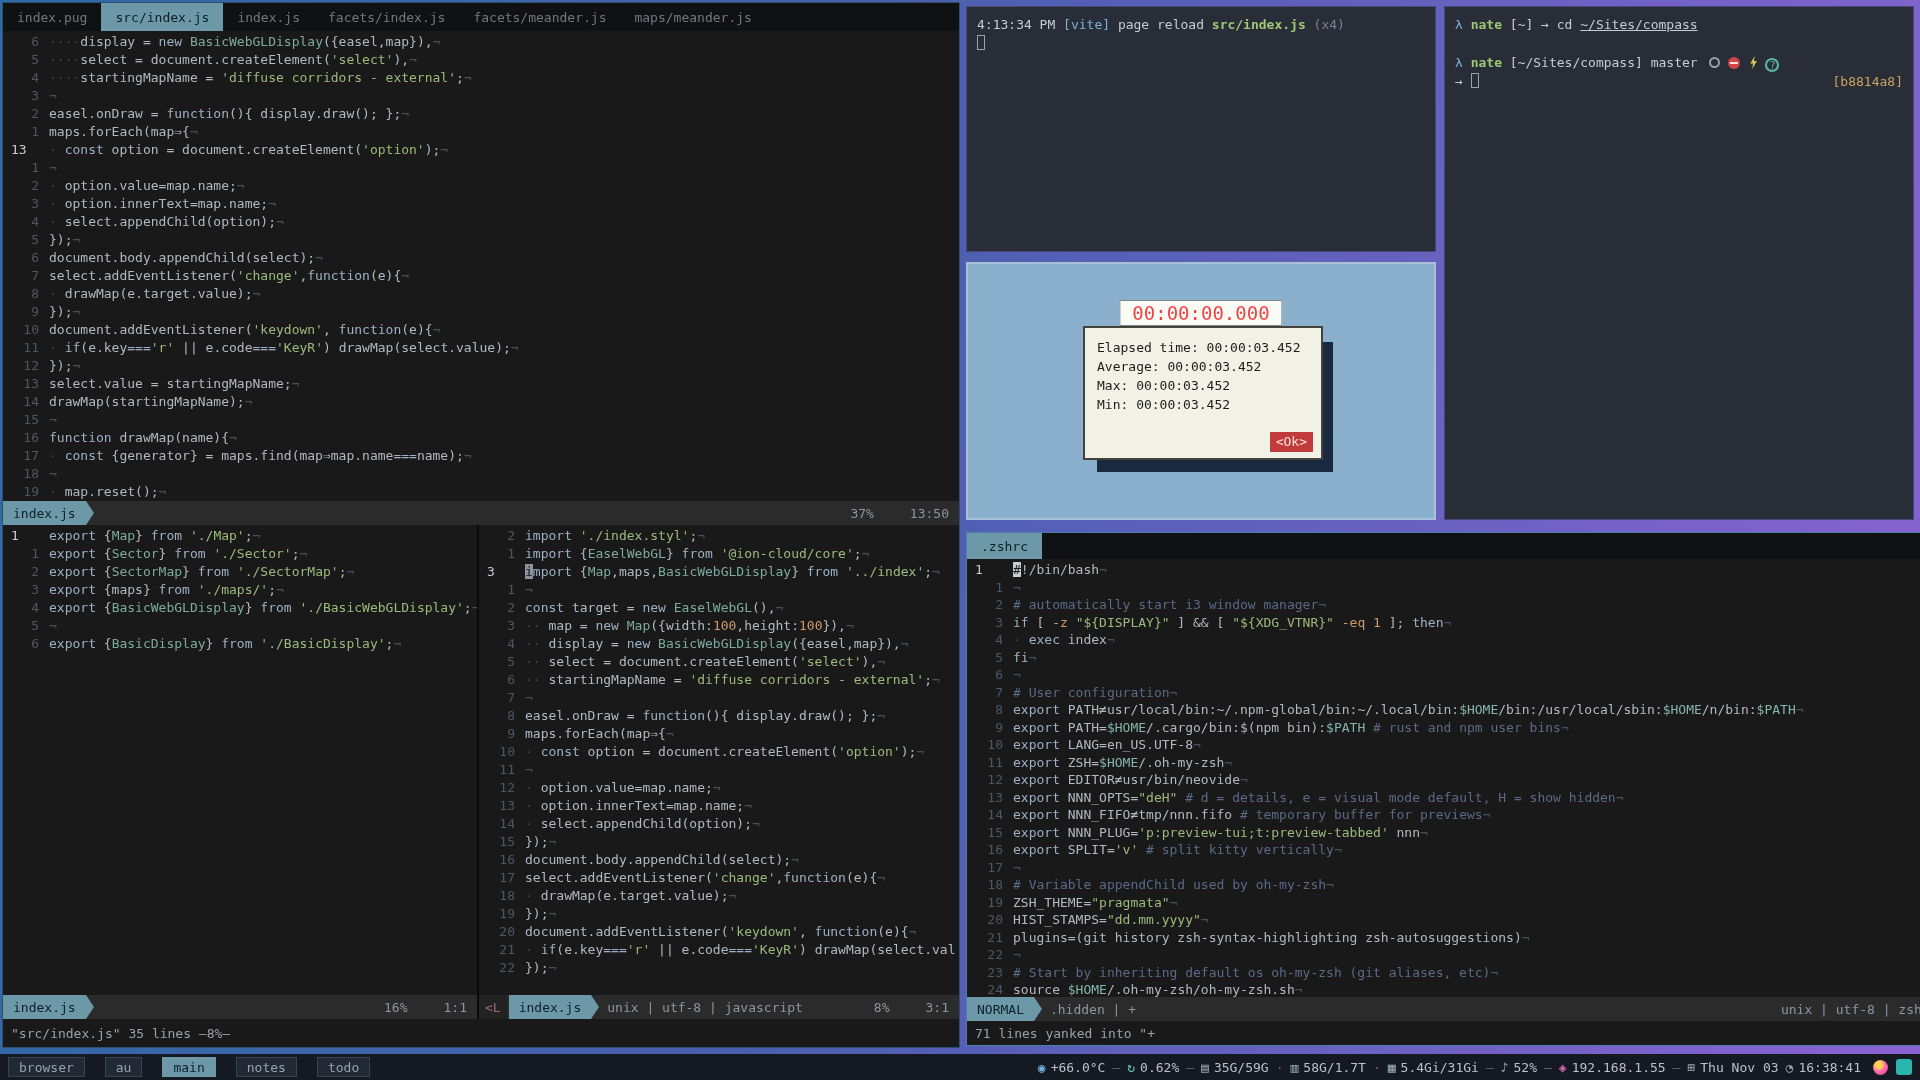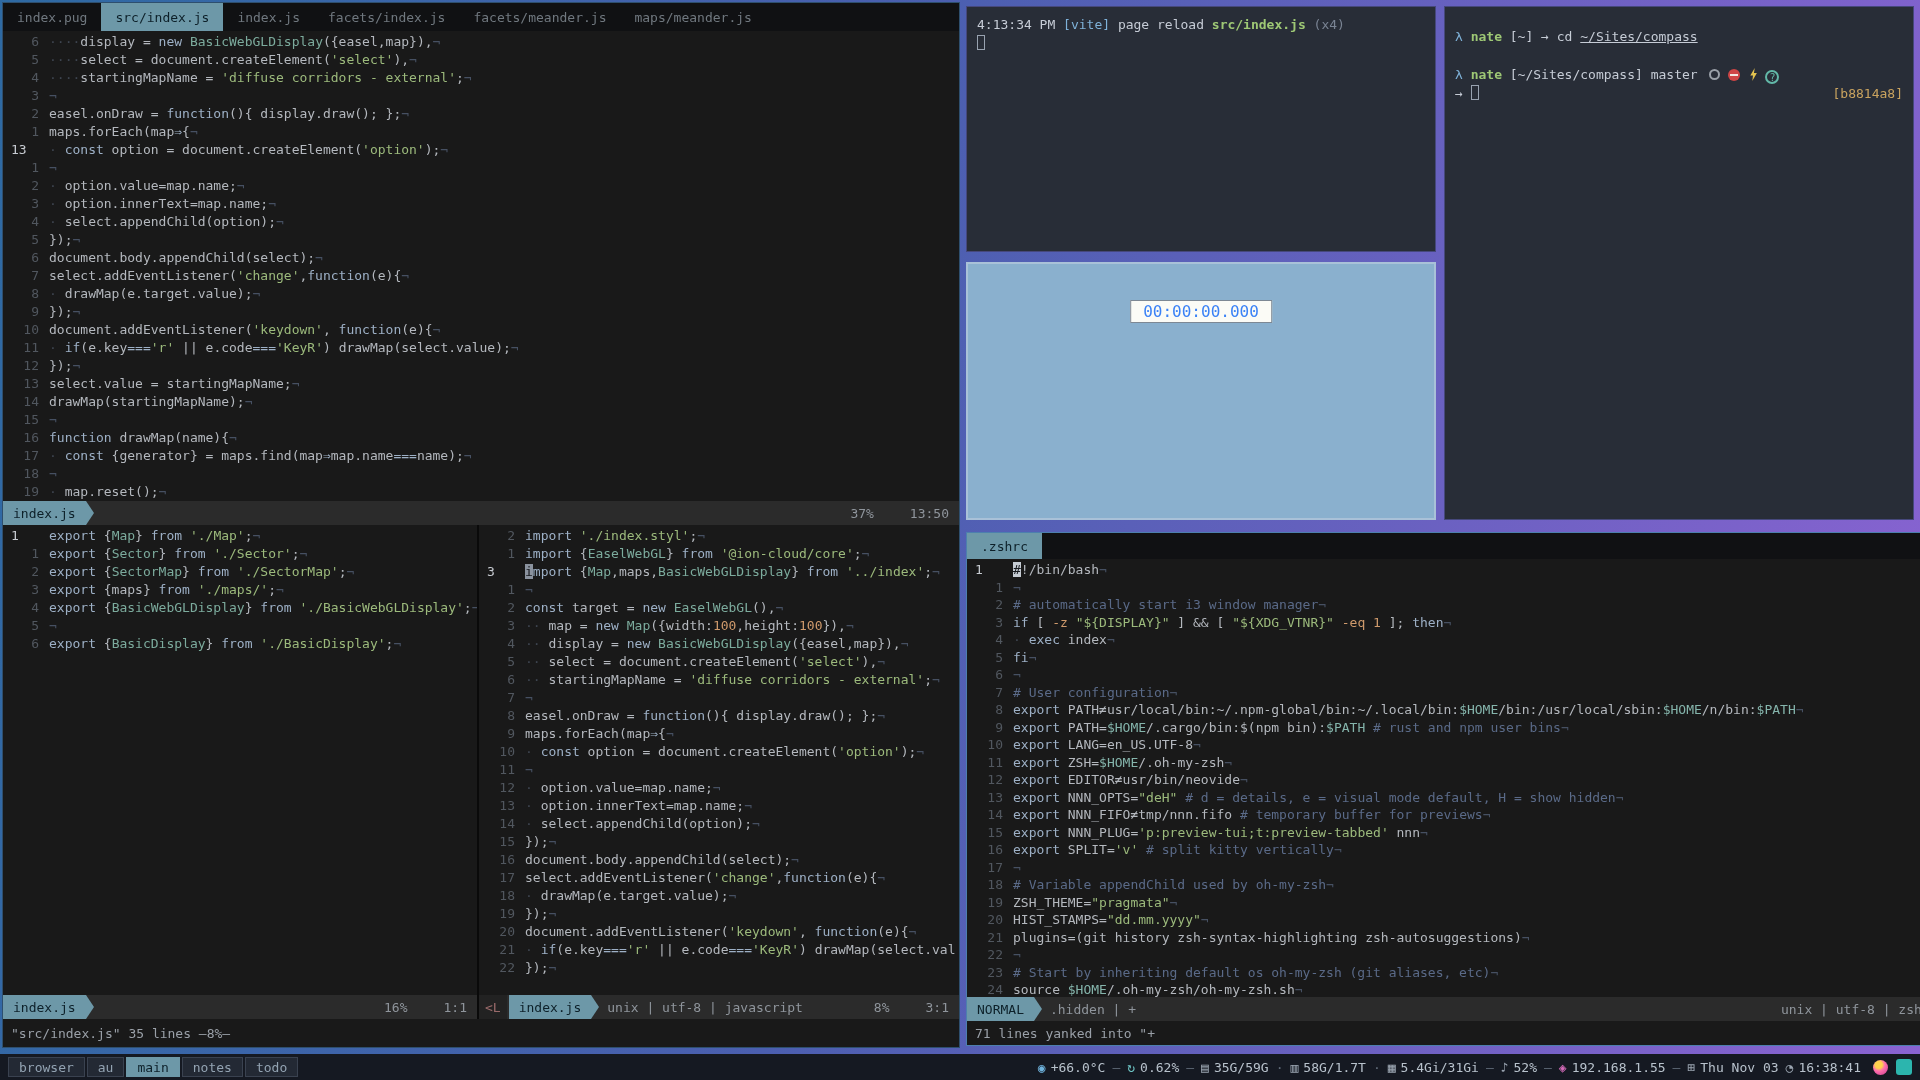--- a/index.html
+++ b/index.html
@@ -43,51 +43,51 @@
   .sg.nu{color:#cf9a6c}
   .sg.c{color:#5a6a88}
   .sg.d{color:#3e4550}
   .sg.e{color:#465062}
   .sg.v{color:#85b5ac}
   .sg.x{background:#8a929e;color:#15181c}
   .sg.xz{background:#c6ccd4;color:#15181c}
 
   
   .win-vite{left:966px;top:6px;width:470px;height:246px;border:1px solid #46487c;background:#282d37;padding:8px 10px}
-  .win-shell{left:1444px;top:6px;width:470px;height:514px;border:1px solid #46487c;background:#282d37;padding:20px 10px}
+  .win-shell{left:1444px;top:6px;width:470px;height:514px;border:1px solid #46487c;background:#282d37;padding:8px 10px}
   .trow{display:flex;height:19px;line-height:19px;color:#c6ccd6}
   .trow .lr{margin-left:auto}
   .sg.cy{color:#7fb2d9}
   .sg.gr{color:#9ec875;font-weight:bold}
   .sg.gold{color:#c9a35f}
   .sg.dim{color:#7a8494}
   .sg.u{text-decoration:underline}
   .sg.cur-h{display:inline-block;width:8px;height:15px;border:1px solid #98a2b0;vertical-align:-2px}
   .sg.ic-gear{display:inline-block;width:11px;height:11px;border:2px solid #9aa0a8;border-radius:50%;margin:0 4px;vertical-align:-1px}
   .sg.ic-stop{display:inline-block;width:12px;height:12px;background:#cf4545;border-radius:50%;margin:0 4px;position:relative;vertical-align:-2px}
   .sg.ic-stop::after{content:"";position:absolute;left:2px;right:2px;top:5px;height:2px;background:#f2e6e0}
   .sg.ic-bolt{display:inline-block;width:10px;height:13px;background:#e2c24f;margin:0 4px;vertical-align:-2px;clip-path:polygon(62% 0,18% 58%,45% 58%,38% 100%,84% 38%,55% 38%)}
   .sg.ic-q{display:inline-block;width:14px;height:14px;border-radius:50%;border:2px solid #62b8a8;color:#62b8a8;font-size:10px;line-height:11px;text-align:center;margin:0 3px;vertical-align:-2px}
 
   
   .win-timer{left:966px;top:262px;width:470px;height:258px;border:2px solid #a9c1d8;background:#8ab0ce}
-  .readout{position:absolute;left:50%;top:36px;transform:translateX(-50%);background:#fbfbf6;border:1px solid #7d8894;color:#3b82f6;padding:1px 12px;font-size:16px;white-space:pre}
+  .readout{position:absolute;left:50%;top:36px;transform:translateX(-50%);background:#fbfbf6;border:1px solid #7d8894;color:#ef4444;padding:1px 12px;font-size:19px;white-space:pre}
   .dialog{position:absolute;left:115px;top:62px;width:240px;height:134px;background:#f2f1e6;border:2px solid #43433c;box-shadow:12px 14px 0 -2px #1b2940;padding:10px 12px;color:#1c1c1c}
   .dlg-line{height:19px;line-height:19px;white-space:pre}
   .ok-btn{position:absolute;right:8px;bottom:6px;background:#c23b3b;color:#f6e3da;padding:0 6px;height:20px;line-height:20px;font-size:13px;border:none;font-family:inherit;cursor:pointer}
 
   
   .win-z{left:966px;top:532px;width:1052px;height:514px;border:1px solid #4d7fae;background:#191919;display:flex;flex-direction:column}
   .win-z .tabline{flex:0 0 26px;height:26px}
   .z-buffer{flex:0 0 438px;padding-top:2px}
   .z-buffer .row{height:17.5px;line-height:17.5px}
 
   
   .bar{position:absolute;left:0;right:0;bottom:0;height:26px;background:#151922;display:flex;align-items:center;padding:0 8px;color:#b8c2cc}
-  .ws{display:flex;gap:2px}
+  .ws{display:flex;gap:20px}
   .ws-btn{height:20px;padding:0 10px;display:flex;align-items:center;background:#232934;border:1px solid #3a4250;color:#93a3b2;cursor:pointer}
   .ws-btn.active{background:#6d98a8;border-color:#6d98a8;color:#0d2029}
   .bstatus{margin-left:auto;display:flex;align-items:center;gap:7px}
   .bseg{display:flex;align-items:center;gap:5px;white-space:pre}
   .bsep{color:#626c7a}
   .bicon{color:#9aa4b0}
   .bi-temp{color:#6fb3dd}
   .bi-load{color:#6fc7c7}
   .bi-net{color:#d36ab8}
   .tray{display:flex;align-items:center;gap:8px;margin-left:12px}
@@ -394,20 +394,29 @@
         <span class="lc"><span class="sg cy">λ </span><span class="sg gr">nate </span><span class="sg fg">[~/Sites/compass] </span><span class="sg fg">master </span><span class="sg ic-gear"></span><span class="sg ic-stop"></span><span class="sg ic-bolt"></span><span class="sg ic-q">?</span></span>
       </div>
       <div class="trow">
         <span class="lc"><span class="sg fg">→ </span><span class="sg cur-h"></span></span>
         <span class="lr"><span class="sg gold">[b8814a8]</span></span>
       </div>
     </div>
 
   <div class="win win-timer">
     <div class="readout">00:00:00.000</div>
+    <div class="dialog">
+      <div>
+          <div class="dlg-line">Elapsed time: 00:00:03.452</div>
+          <div class="dlg-line">Average: 00:00:03.452</div>
+          <div class="dlg-line">Max: 00:00:03.452</div>
+          <div class="dlg-line">Min: 00:00:03.452</div>
+        </div>
+      <button class="ok-btn">&lt;Ok&gt;</button>
+    </div>
   </div>
 
   <div class="win win-z">
     <div class="tabline">
       <span class="tab active">.zshrc</span>
     </div>
     <div class="buffer z-buffer">
         <div class="row">
           <span class="ln cur">1</span>
           <span class="lc"><span class="sg xz">#</span><span class="sg p">!/bin/bash</span><span class="sg e">¬</span></span>

